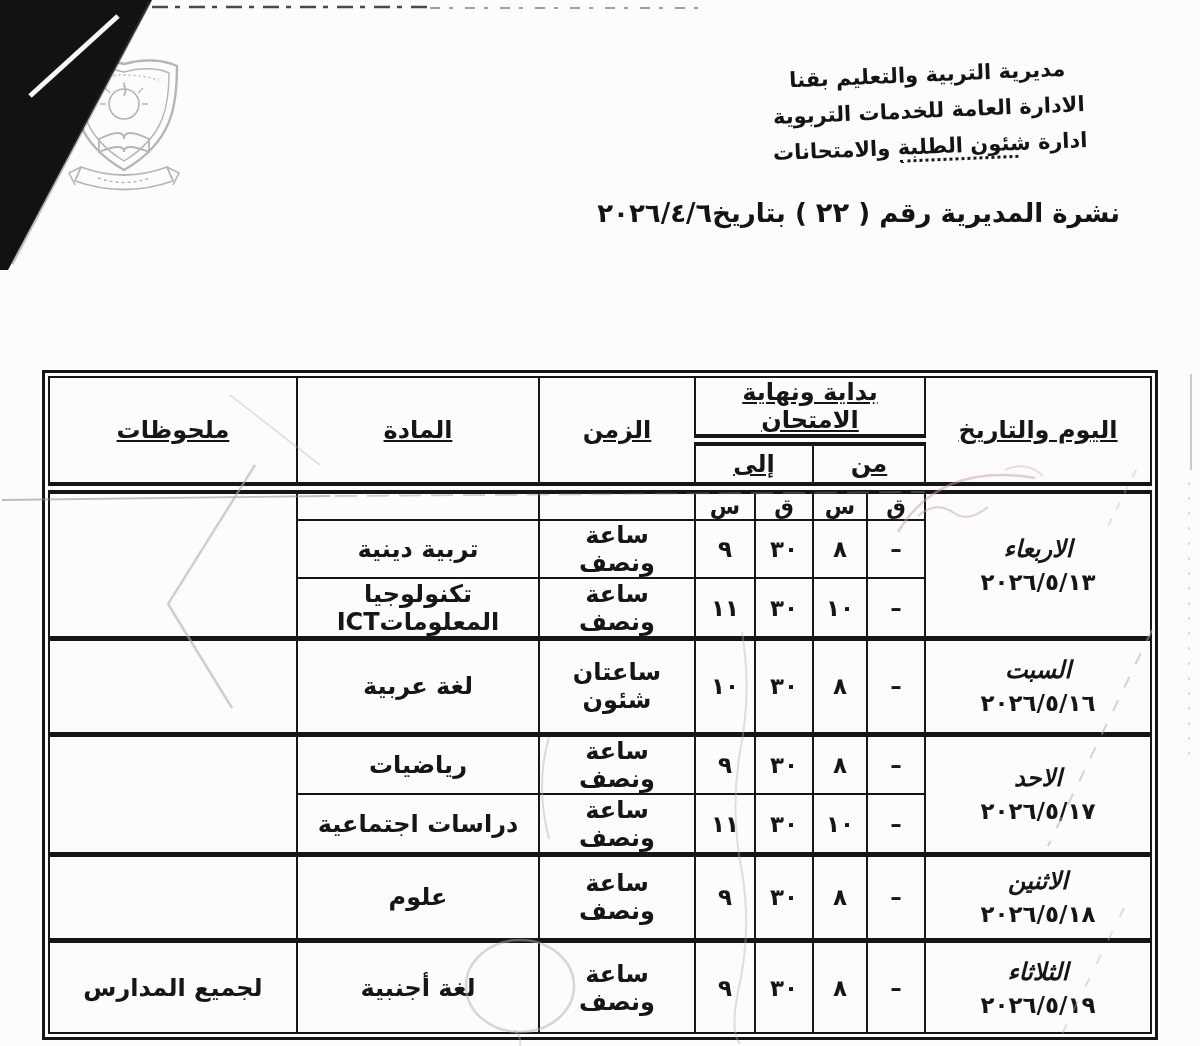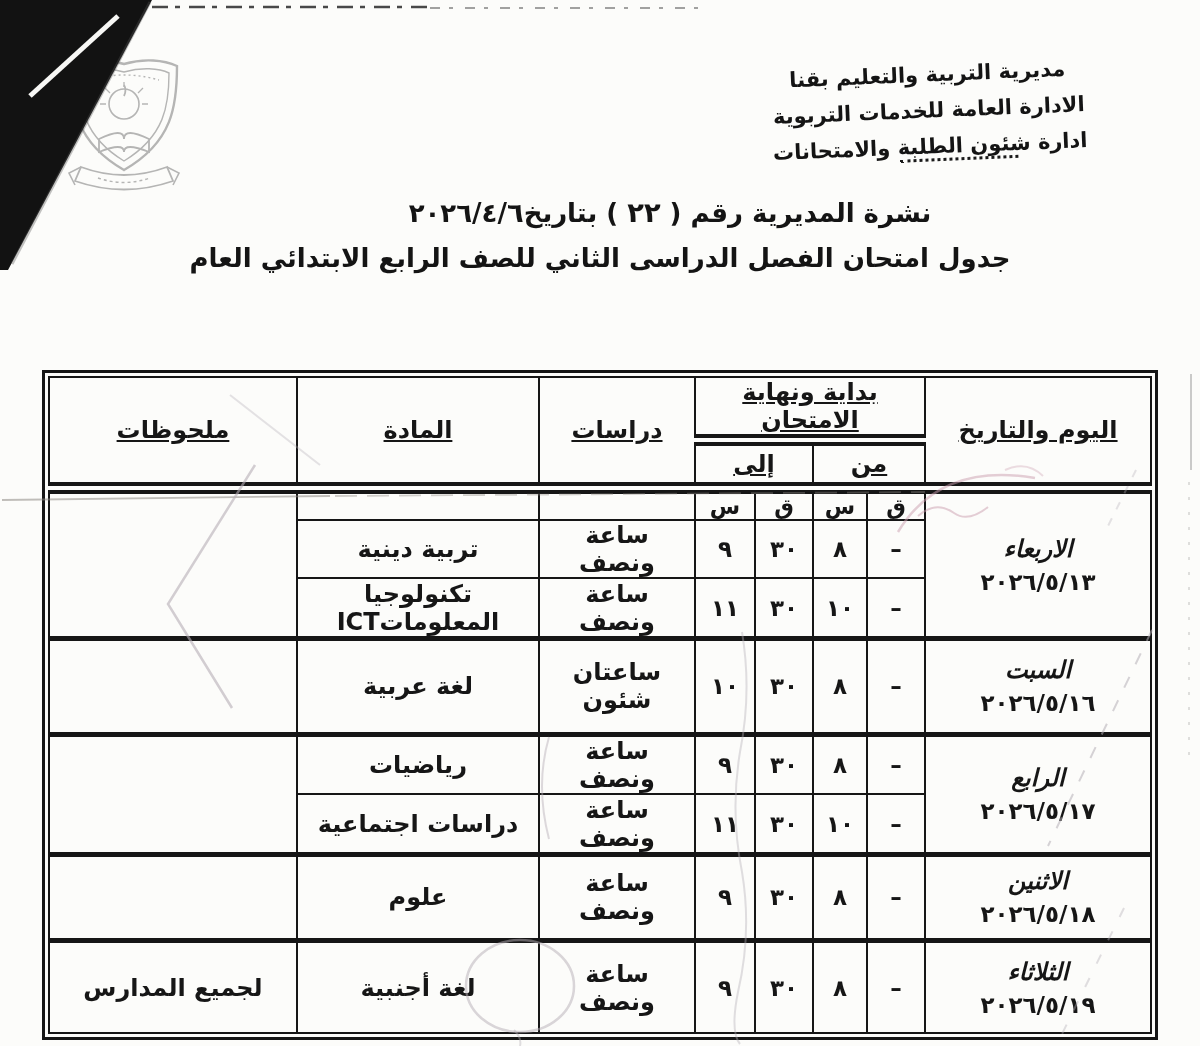--- a/index.html
+++ b/index.html
@@ -20,21 +20,21 @@
     height:0; border-bottom:3px dotted #1a1a1a;
     width:118px; margin:-6px 70px 0 auto;
   }
   
   .emblem{ position:absolute; top:50px; left:58px; opacity:.62; }
   
   .titles{
     position:absolute; top:190px; right:150px; width:900px;
     text-align:center; font-weight:bold; color:#141414;
   }
-  .titles .t-line{ font-size:26px; line-height:45px; white-space:nowrap; }
+  .titles .t-line{ font-size:26px; line-height:45px; white-space:nowrap;text-align:right; }
   .shift-r{ transform:translateX(70px); }
   .shift-l{ transform:translateX(-45px); }
   .hand{ font-weight:700; font-size:1.05em; letter-spacing:1px; }
   
   .frame{
     position:absolute; top:370px; left:42px; width:1116px; height:670px;
     border:3px solid #161616; padding:3px; box-sizing:border-box;
     background:transparent;
   }
   table.sched{
@@ -81,40 +81,39 @@
 
   <div class="letterhead">
     <div>مديرية التربية والتعليم بقنا</div>
     <div>الادارة العامة للخدمات التربوية</div>
     <div>ادارة شئون الطلبة والامتحانات</div>
     <div class="dots"></div>
   </div>
 
   <div class="titles">
     <div class="t-line shift-r"><span>نشرة المديرية رقم ( </span><span class="hand">٢٢</span><span> ) بتاريخ</span><span>٢٠٢٦/٤/</span><span class="hand">٦</span></div>
-    <div class="t-line">جدول امتحان الفصل الدراسى الثاني للصف الرابع الابتدائي العام</div>
   </div>
 
   <div class="frame">
     <table class="sched">
       <colgroup>
         <col style="width:226px">
           <col style="width:58px">
           <col style="width:54px">
         <col style="width:58px">
           <col style="width:60px">
           <col style="width:156px">
         <col style="width:242px">
           <col style="width:248px">
       </colgroup>
       <thead>
         <tr style="height:50px">
           <th rowspan="2">اليوم والتاريخ</th>
           <th colspan="4">بداية ونهاية الامتحان</th>
-          <th rowspan="2">دراسات</th>
+          <th rowspan="2">الزمن</th>
           <th rowspan="2">المادة</th>
           <th rowspan="2">ملحوظات</th>
         </tr>
         <tr style="height:48px">
           <th colspan="2">من</th>
           <th colspan="2">إلى</th>
         </tr>
       </thead>
 
       <tbody class="block">
@@ -161,21 +160,21 @@
           <td class="num">١٠</td>
           <td class="dur">ساعتان شئون</td>
           <td class="subj">لغة عربية</td>
           <td class="note"></td>
         </tr>
       </tbody>
 
       <tbody class="block">
         <tr style="height:48px">
           <td class="daycell" rowspan="2">
-            <div class="day-name">الرابع</div>
+            <div class="day-name">الاحد</div>
             <div class="day-date">٢٠٢٦/٥/١٧</div>
           </td>
           <td class="num">–</td>
           <td class="num">٨</td>
           <td class="num">٣٠</td>
           <td class="num">٩</td>
           <td class="dur">ساعة ونصف</td>
           <td class="subj">رياضيات</td>
           <td class="note" rowspan="2"></td>
         </tr>

